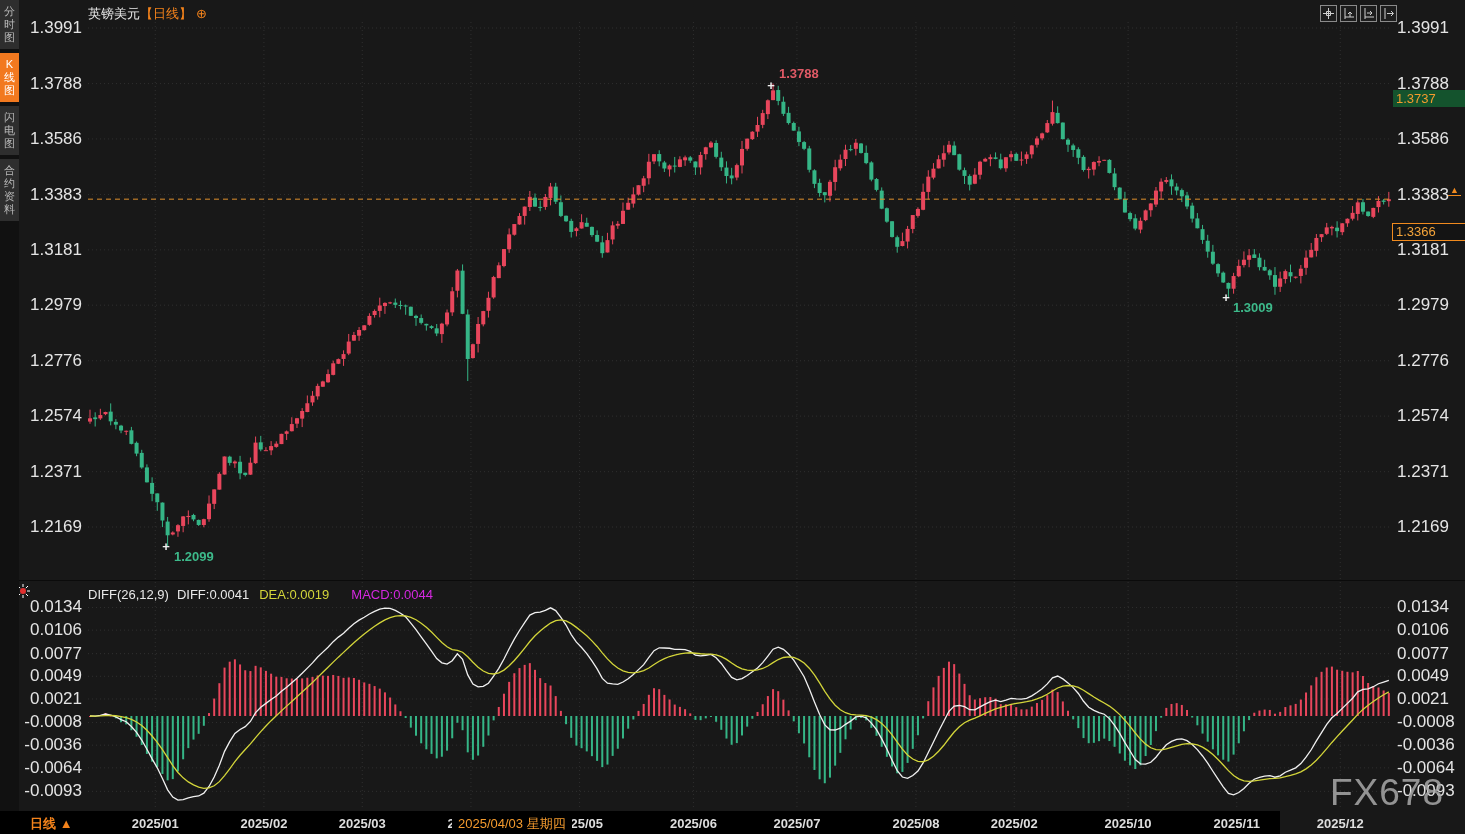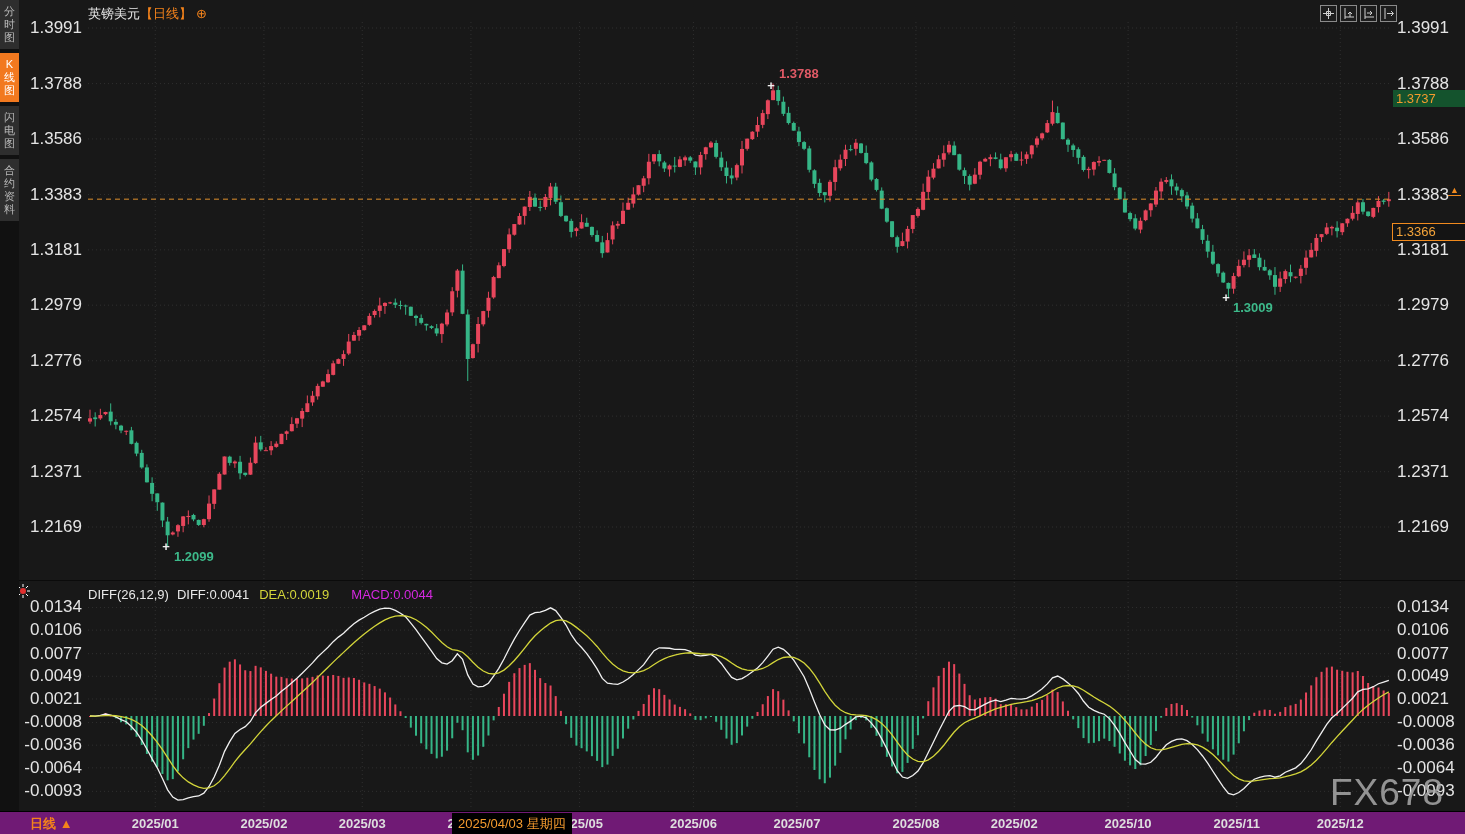--- a/index.html
+++ b/index.html
@@ -31,21 +31,21 @@
   #axis-arrow{position:absolute;left:1448px;color:#f08a1e;font-size:9px;z-index:22;
               border-bottom:1px solid #f08a1e;padding:0 2px;line-height:9px;cursor:pointer;}
   
   #macd-header{position:absolute;left:88px;top:587px;font-size:13px;z-index:20;color:#e8e8e8;}
   #macd-header .dea{color:#d3d53a;margin-left:10px;}
   #macd-header .macdv{color:#d428e0;margin-left:22px;}
   #macd-header .diff{margin-left:8px;}
   
   #live-icon{position:absolute;left:15px;top:583px;width:16px;height:16px;z-index:20;}
   
-  #bottombar{position:absolute;left:0;top:811px;width:1465px;height:23px;background:#701a75;
+  #bottombar{position:absolute;left:0;top:811px;width:1280px;height:23px;background:#000000;
              border-top:1px solid #000;z-index:25;}
   #period-sel{position:absolute;left:30px;top:3px;color:#f4831b;font-size:13px;font-weight:bold;cursor:pointer;}
   .month-lab{position:absolute;top:4px;color:#dedede;font-size:13px;font-weight:bold;transform:translateX(-50%);}
   #date-tip{position:absolute;left:452px;top:1px;background:#000;color:#f49b2e;font-size:13px;
             padding:2px 6px;z-index:30;white-space:nowrap;}
   
   .anno{position:absolute;font-size:13px;font-weight:bold;z-index:15;}
   .anno.red{color:#e05a66;}
   .anno.green{color:#3db98a;text-align:center;}
   .crossmark{position:absolute;color:#f0f0f0;font-size:13px;font-weight:bold;z-index:15;

